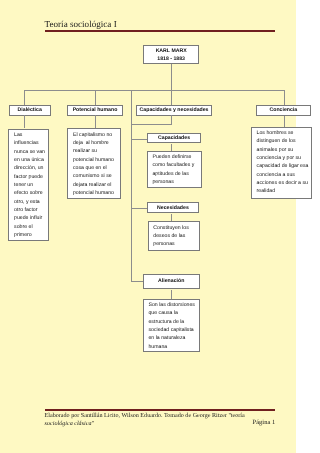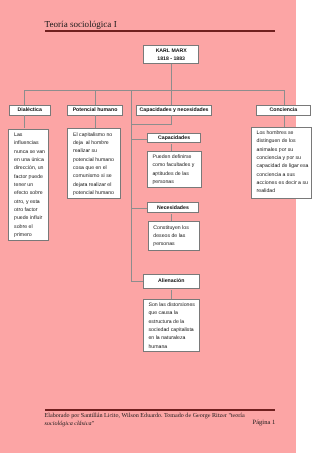--- a/index.html
+++ b/index.html
@@ -1,19 +1,19 @@
 <!DOCTYPE html>
 <html><head>
 <meta charset="utf-8">
 <title>Teoria sociologica I</title>
 <style>
   html,body{margin:0;padding:0;}
   body{width:320px;height:453px;background:#fff;font-family:"Liberation Sans",sans-serif;overflow:hidden;
        -webkit-font-smoothing:antialiased;text-rendering:geometricPrecision;}
-  .page{position:relative;width:296px;height:453px;background:#fca5a5;}
+  .page{position:relative;width:296px;height:453px;background:#fef9c3;}
 
   
   .hdr-title{position:absolute;left:44.6px;top:19.3px;font-family:"Liberation Serif",serif;
      font-size:9.1px;line-height:10px;color:#1a1a1a;}
   .hdr-rule{position:absolute;left:45px;top:30px;width:230px;height:2px;background:#70201f;}
 
   
   .ftr-rule{position:absolute;left:45px;top:409.4px;width:230px;height:2px;background:#70201f;}
   .ftr-text{position:absolute;left:44.6px;top:411.6px;width:205px;font-family:"Liberation Serif",serif;
      font-size:6.1px;line-height:8px;color:#1a1a1a;}

